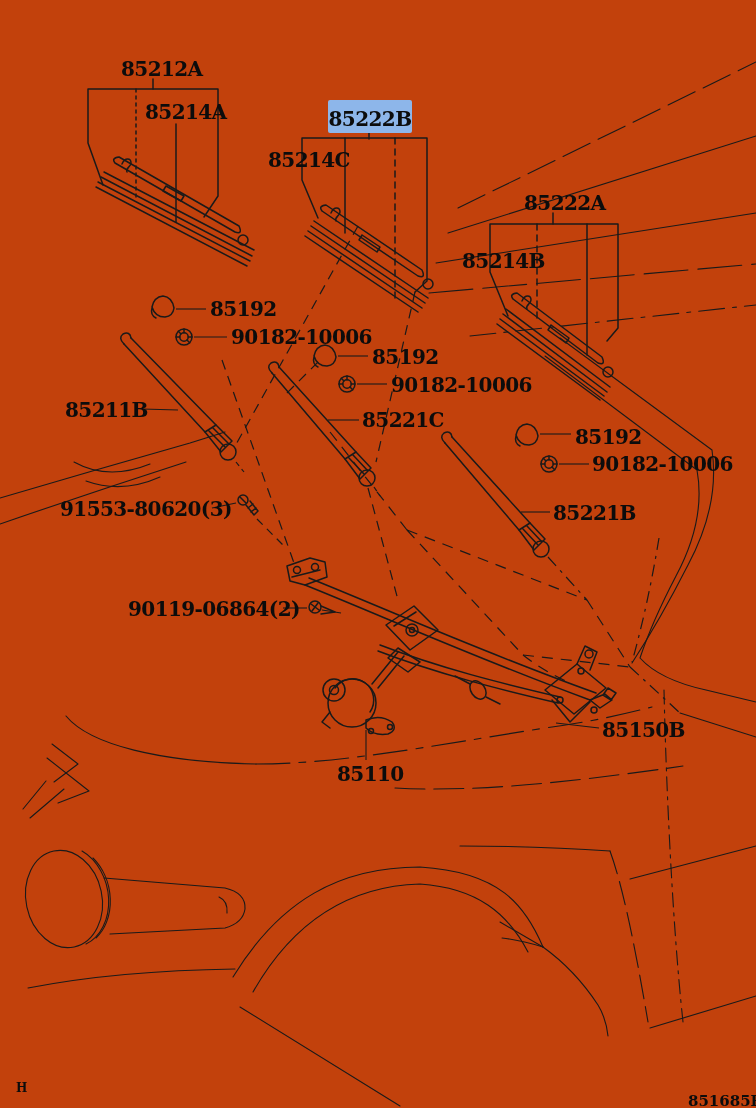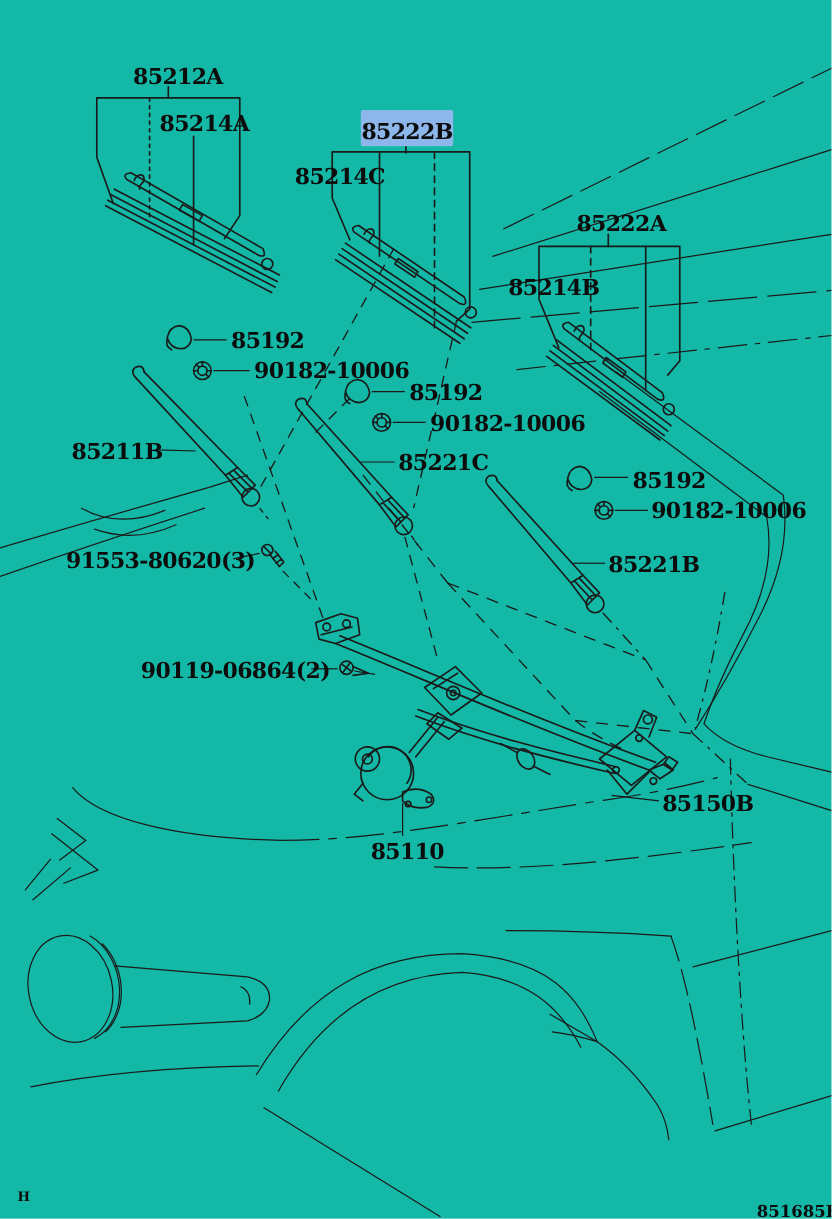--- a/index.html
+++ b/index.html
@@ -1,16 +1,16 @@
 <!DOCTYPE html>
 <html><head>
 <meta charset="utf-8">
 <style>
   html,body{margin:0;padding:0;background:#ffffff;}
-  .stage{width:756px;height:1108px;position:relative;background:#14b8a6;overflow:hidden;}
+  .stage{width:756px;height:1108px;position:relative;background:#c2410c;overflow:hidden;}
   svg{display:block;}
   .lbl{font-family:"DejaVu Serif","Liberation Serif",serif;font-weight:bold;font-size:20px;
        letter-spacing:-0.6px;fill:#0c0c0c;}
   .lbl-small{font-family:"DejaVu Serif","Liberation Serif",serif;font-weight:bold;font-size:15px;fill:#0c0c0c;}
   .lbl-tiny{font-family:"DejaVu Serif","Liberation Serif",serif;font-weight:bold;font-size:12px;fill:#0c0c0c;}
   .art{stroke:#1a1a1a;fill:none;stroke-width:1.1;stroke-linecap:round;stroke-linejoin:round;}
   .part{stroke:#1a1a1a;fill:none;stroke-width:1.5;stroke-linecap:round;stroke-linejoin:round;}
   .dash{stroke:#1a1a1a;fill:none;stroke-width:1.2;stroke-linecap:butt;}
   .leader{stroke:#1a1a1a;fill:none;stroke-width:1.1;}
 </style>

